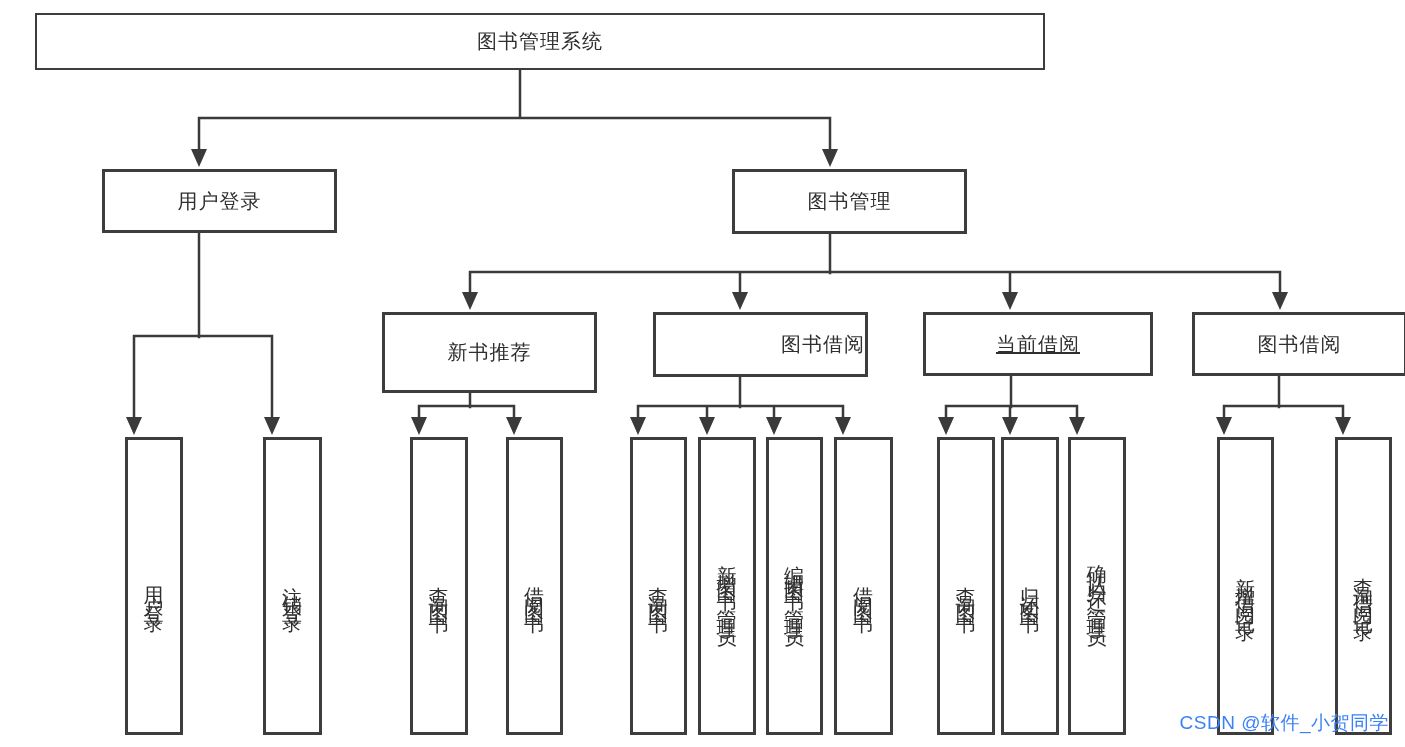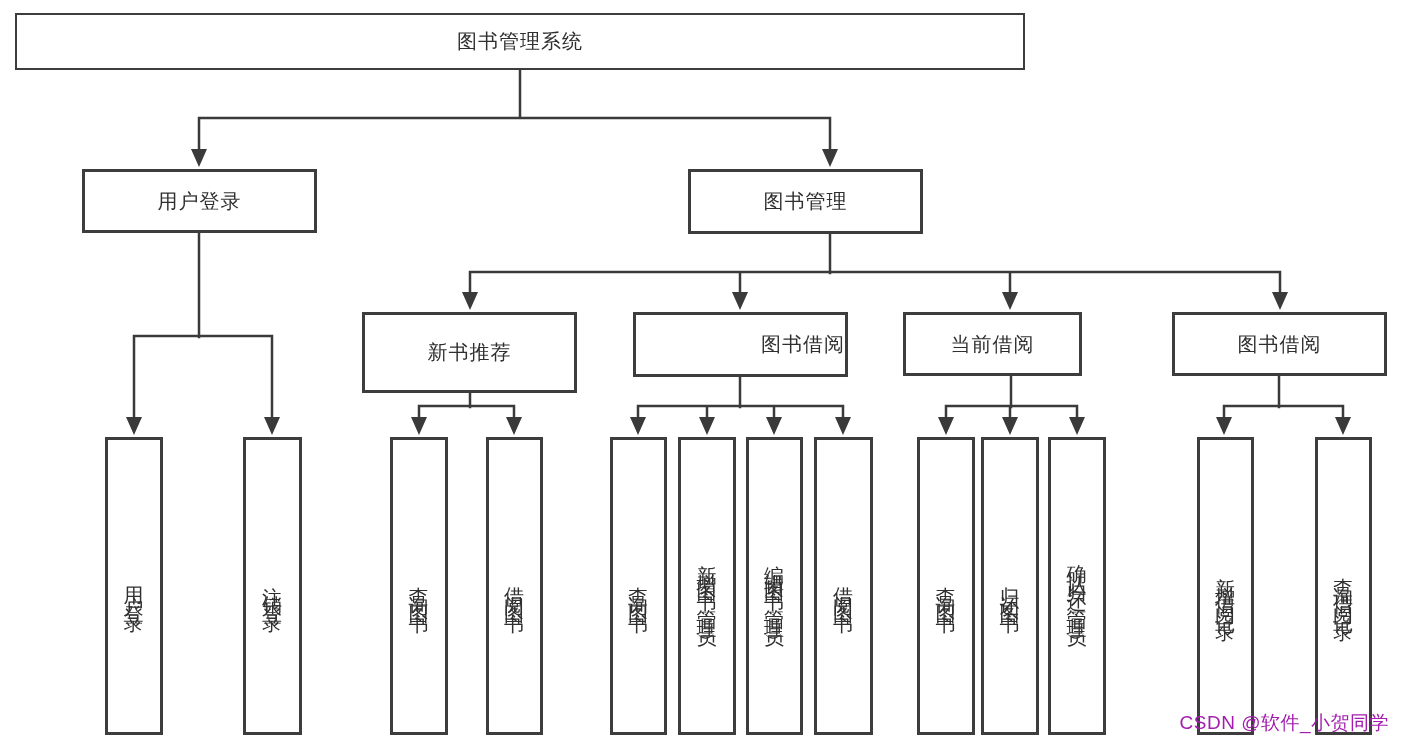--- a/index.html
+++ b/index.html
@@ -16,57 +16,58 @@
     position:absolute;
     box-sizing:border-box;
     border:3px solid #3d3d3d;
     background:#ffffff;
     display:flex;
     align-items:center;
     justify-content:center;
     font-size:20px;
     letter-spacing:1px;
     z-index:2;
+    margin-left:20px;
   }
   .node.root{border-width:2px;}
   .leaf{
     writing-mode:vertical-rl;
     text-orientation:mixed;
     letter-spacing:9px;
     line-height:1;
     padding-top:6px;
   }
   
   #n-root   {left:15px;  top:13px;  width:1010px; height:57px;}
   #n-login  {left:82px;  top:169px; width:235px;  height:64px;}
-  #n-mgmt   {left:688px; top:169px; width:235px;  height:65px;}
+  #n-mgmt   {left:712px; top:169px; width:235px;  height:65px;}
   #n-newrec {left:362px; top:312px; width:215px;  height:81px;}
   #n-borrow {left:633px; top:312px; width:215px;  height:65px;justify-content:flex-end;}
-  #n-current{left:903px; top:312px; width:179px;  height:64px;}
+  #n-current{left:903px; top:312px; width:230px;  height:64px;text-decoration:underline;}
   #n-records{left:1172px;top:312px; width:215px;  height:64px;}
   
   .leaf{top:437px;height:298px;}
   #l1 {left:105px; width:58px;}
   #l2 {left:243px; width:59px;}
   #l3 {left:390px; width:58px;}
   #l4 {left:486px; width:57px;}
   #l5 {left:610px; width:57px;}
   #l6 {left:678px; width:58px;}
   #l7 {left:746px; width:57px;}
   #l8 {left:814px; width:59px;}
   #l9 {left:917px; width:58px;}
   #l10{left:981px; width:58px;}
   #l11{left:1048px;width:58px;}
   #l12{left:1197px;width:57px;}
   #l13{left:1315px;width:57px;}
   #watermark{
     position:absolute;
     right:16px;top:710px;
     font-size:19px;
-    color:#a21caf;
+    color:#3b82f6;
     white-space:nowrap;
     z-index:3;
     letter-spacing:0.5px;
   }
 </style>
 </head>
 <body>
 
 <div id="canvas">
 

